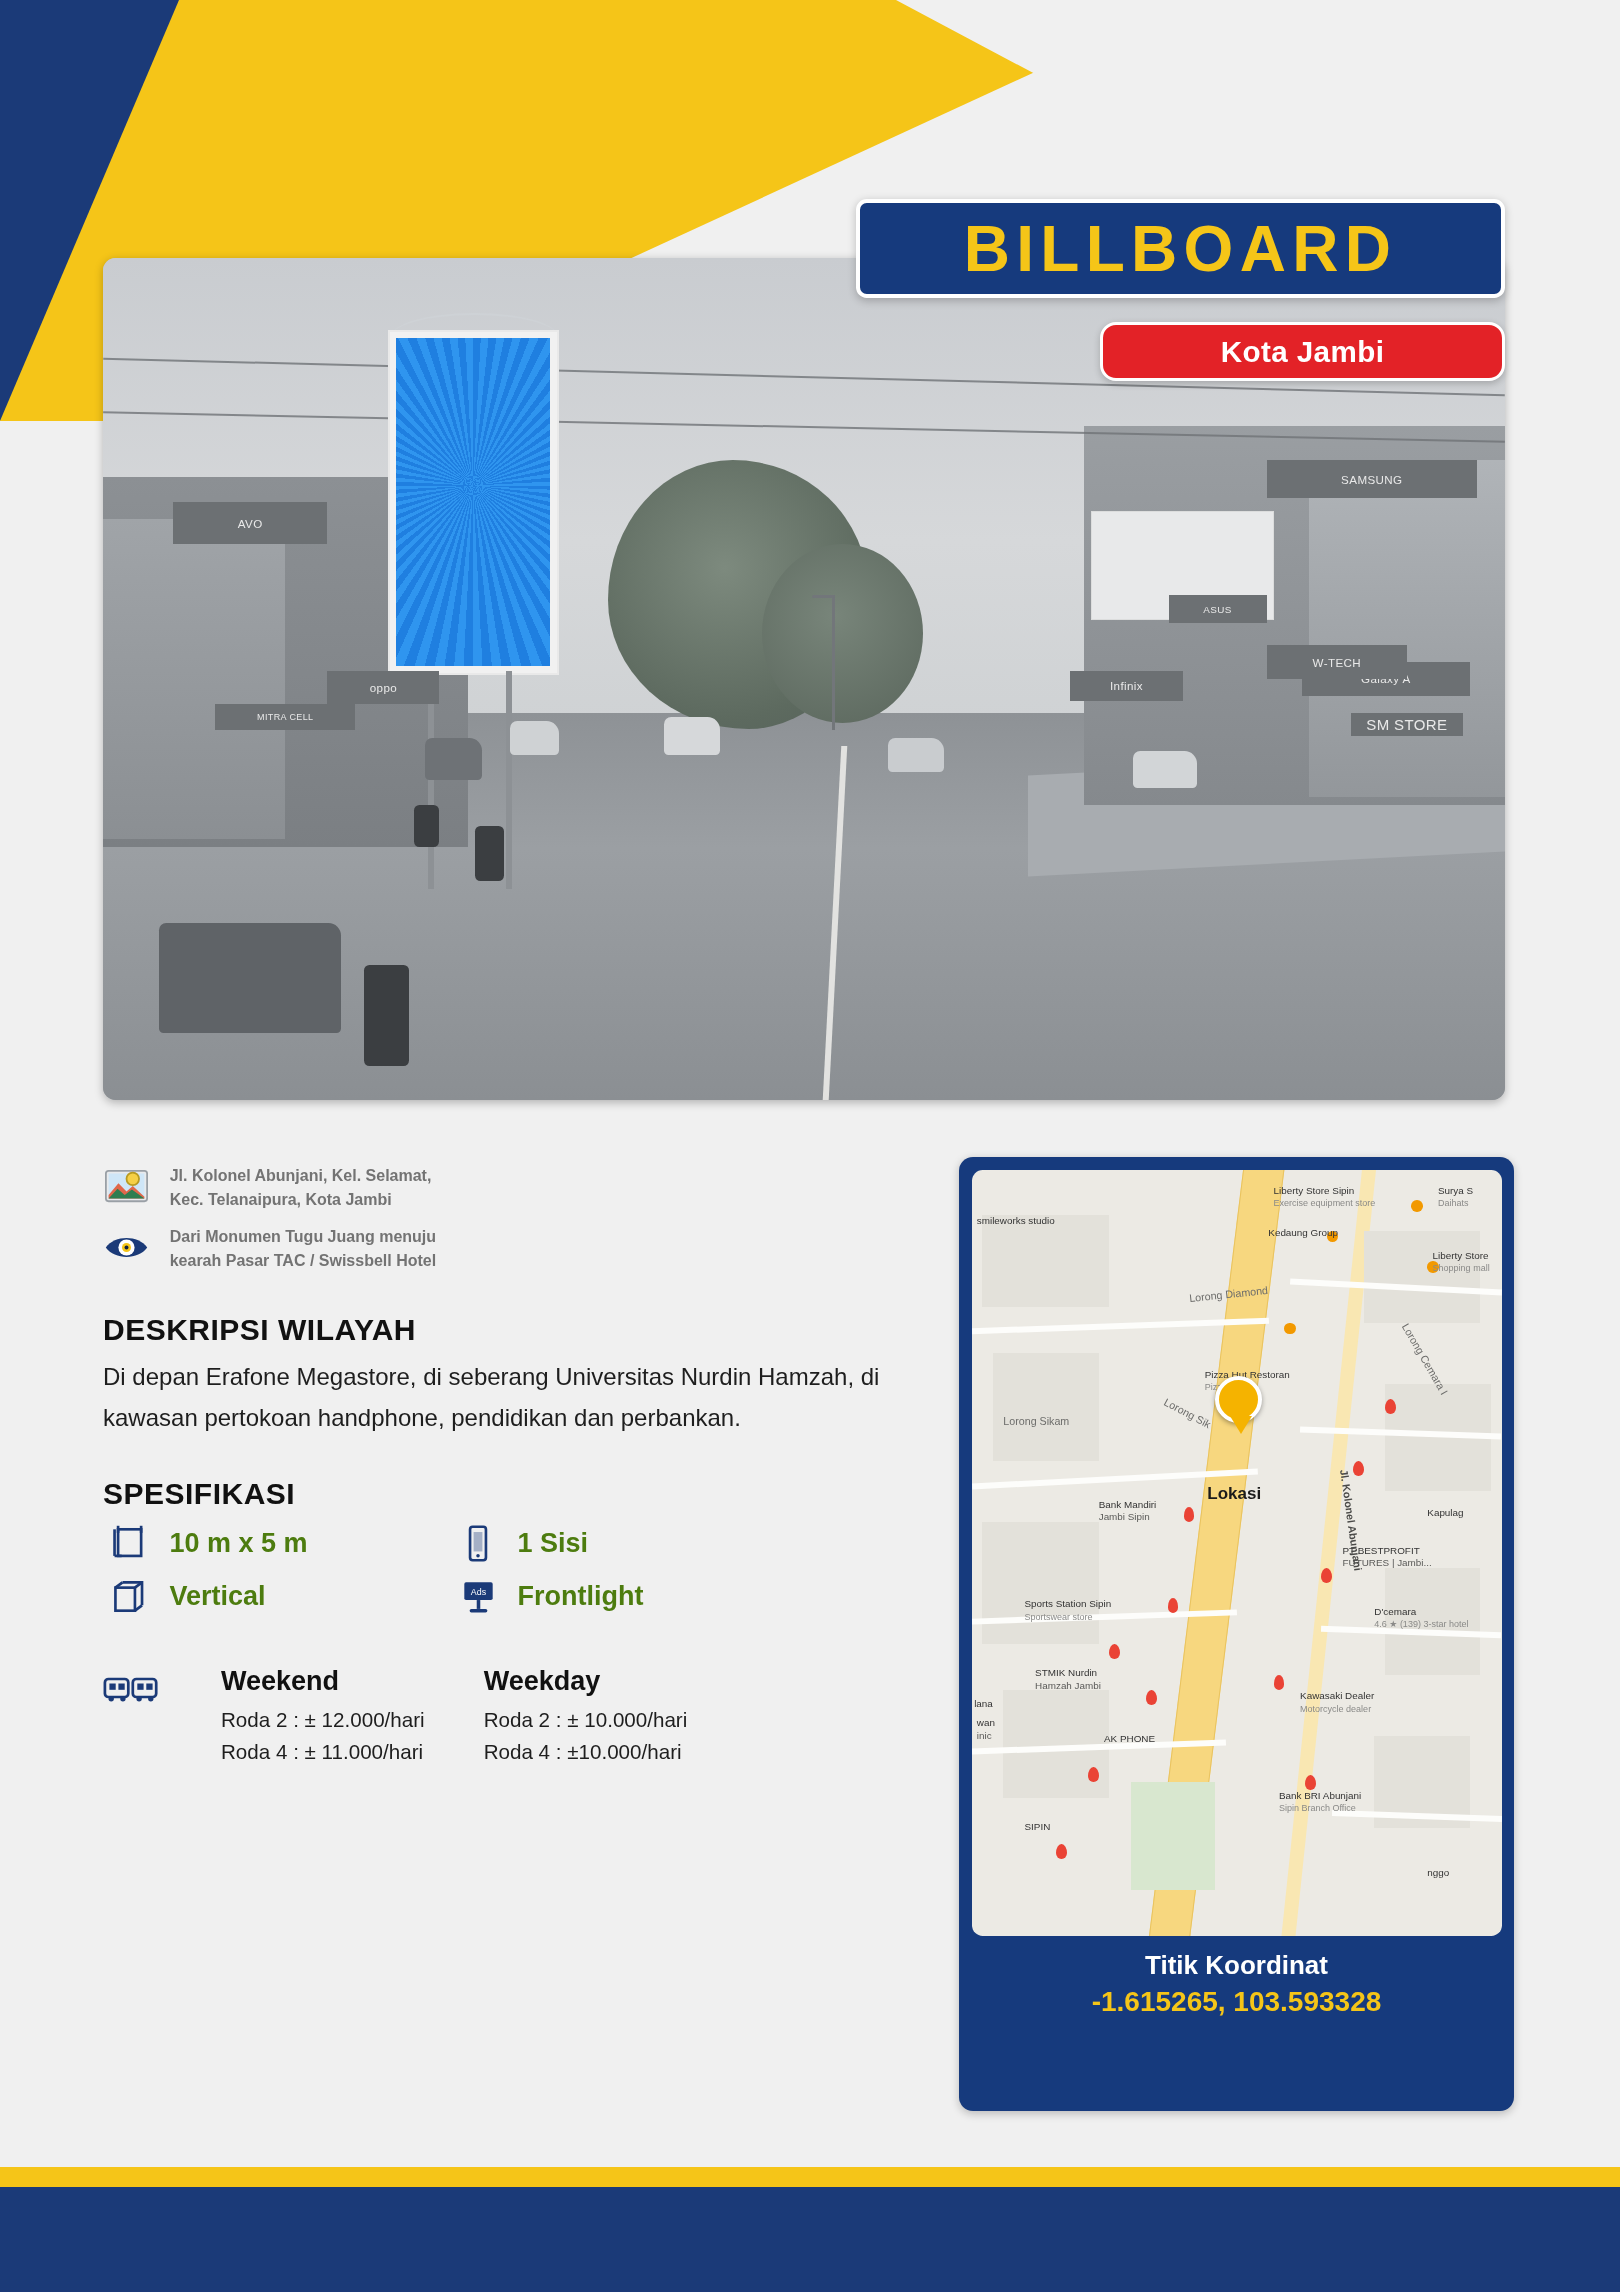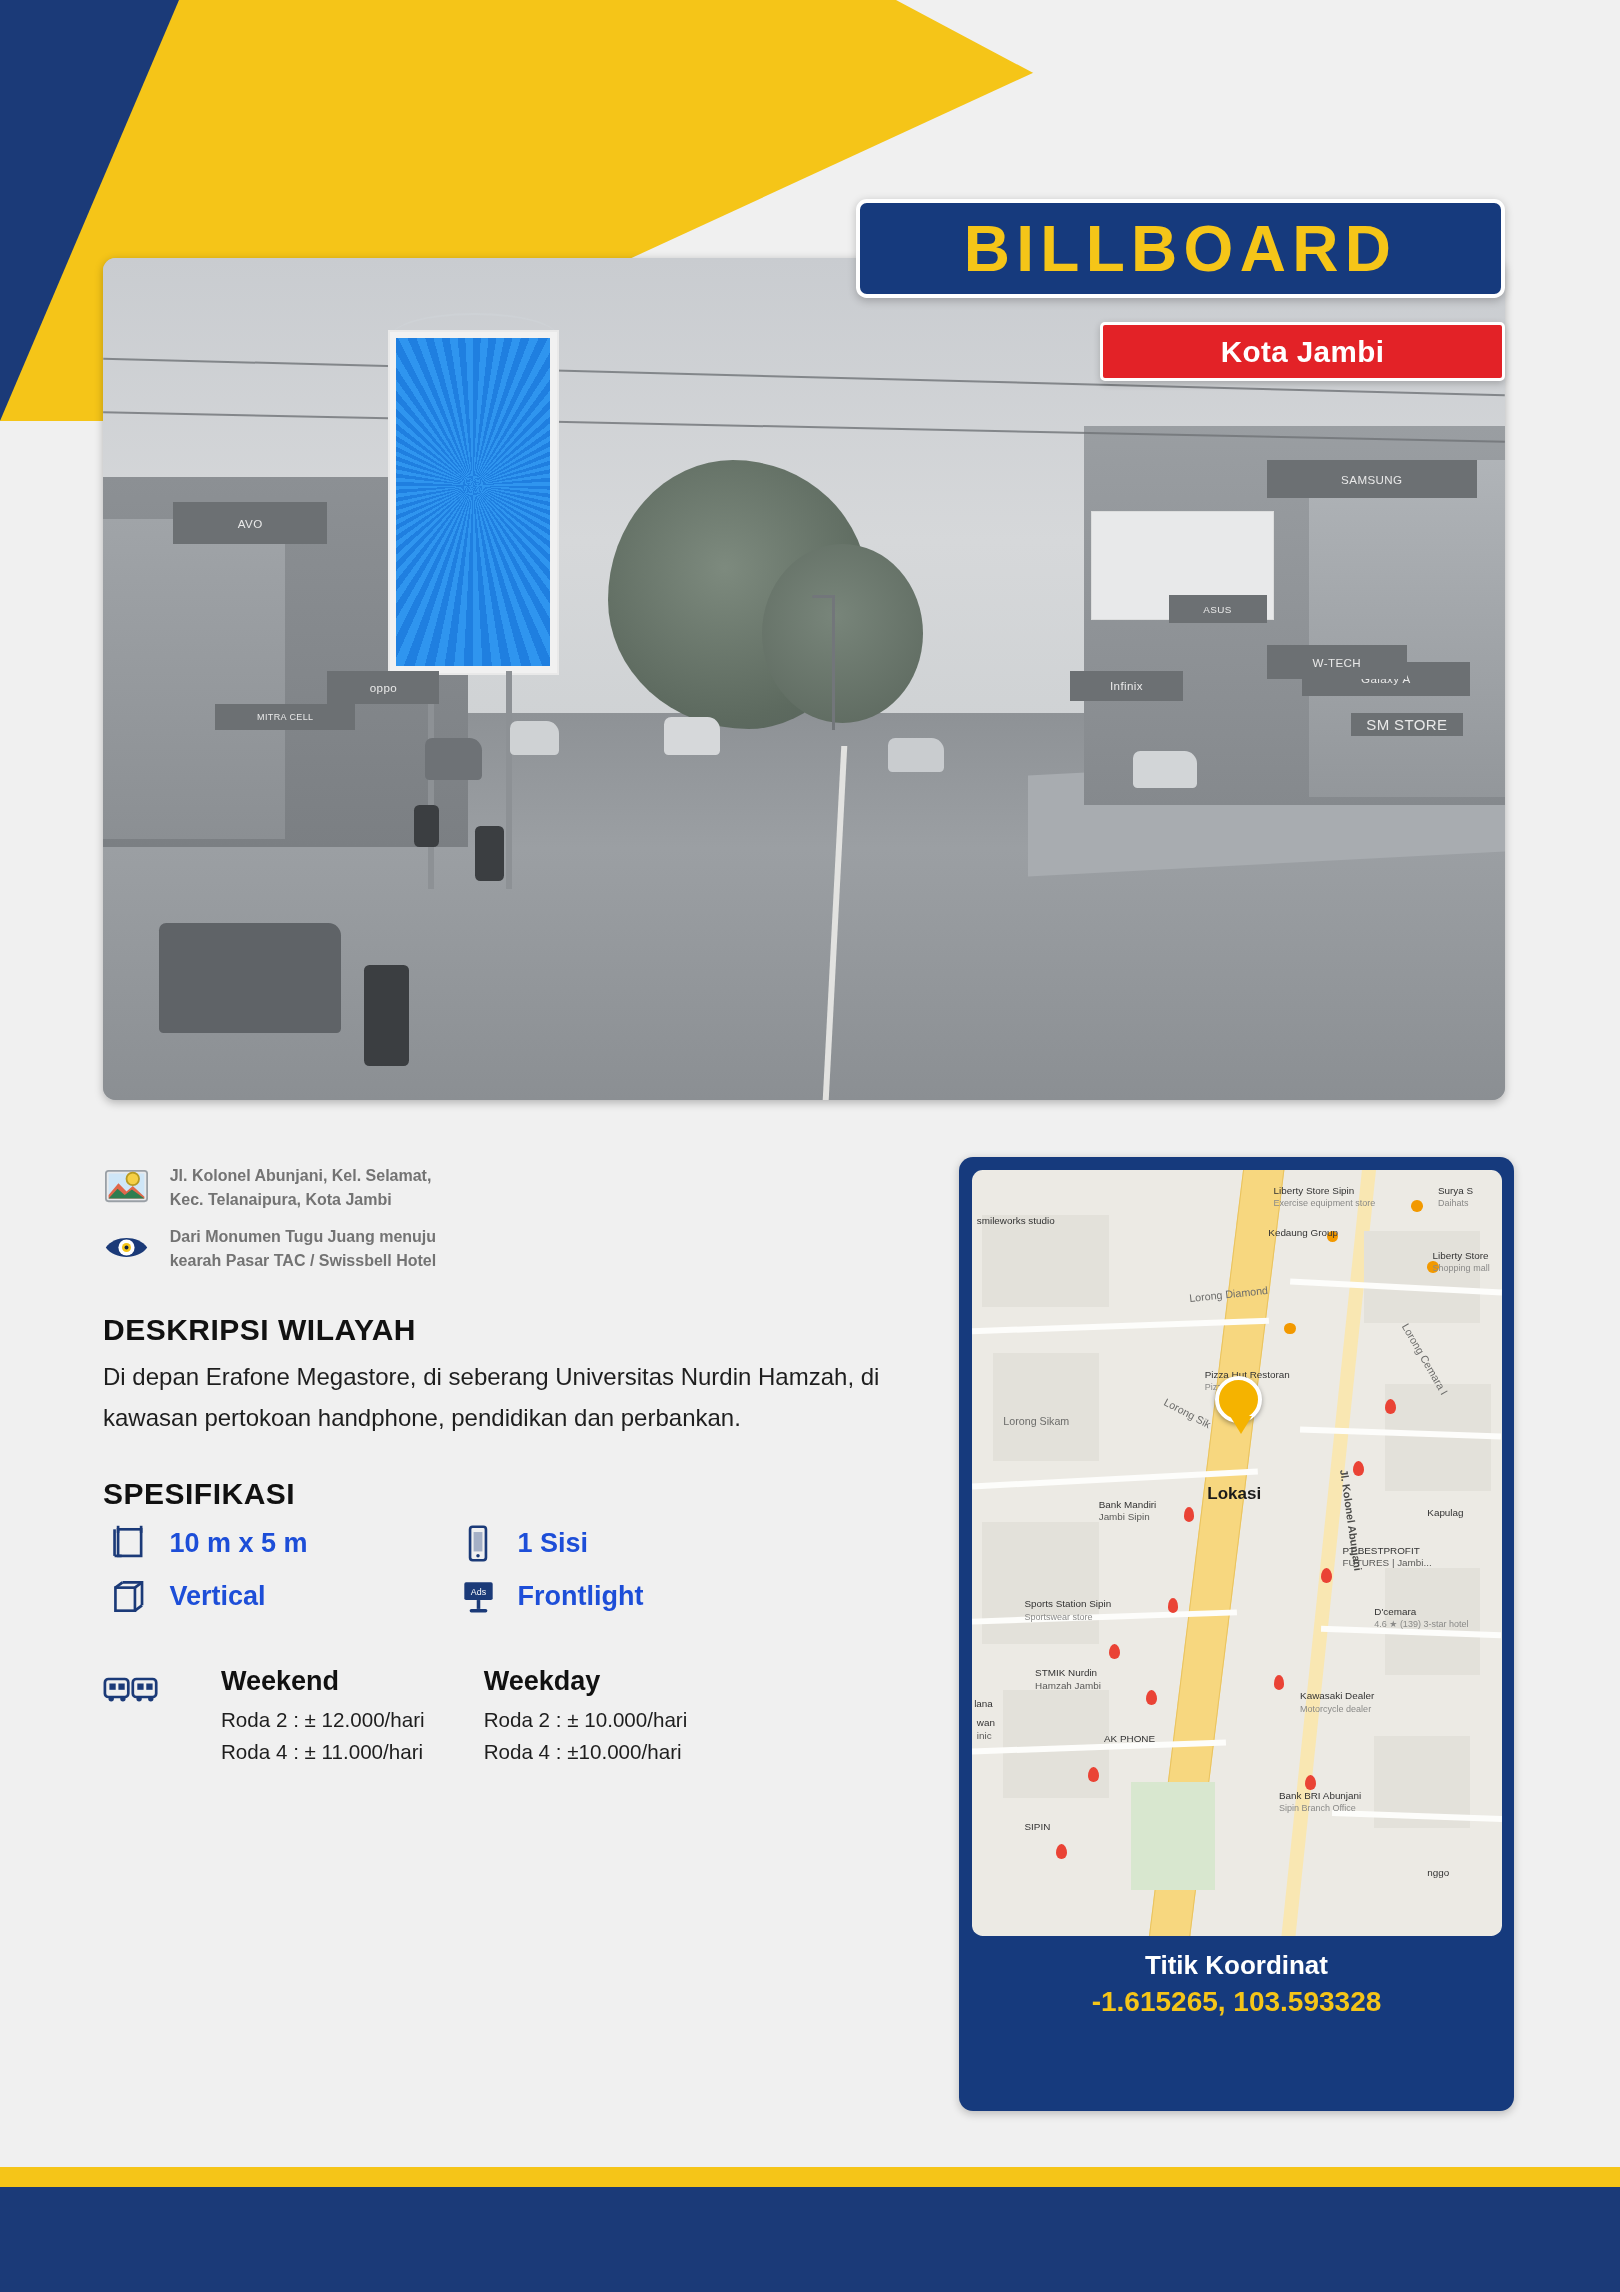--- a/index.html
+++ b/index.html
@@ -186,21 +186,21 @@
     border: 4.5px solid #fff;
     display:flex; align-items:center; justify-content:center;
     box-shadow: 0 2.7px 8px rgba(0,0,0,.22);
   }
   .title-card span {
     color:#f5c518; font-size: 64px; font-weight: bold; letter-spacing: 6.3px;
   }
   .city-card {
     position:absolute; right: 115px; top: 322px;
     width: 405px; height: 59px;
-    background:#e32227; border-radius: 5px;
+    background:#e32227; border-radius: 16px;
     border: 3.6px solid #fff;
     display:flex; align-items:center; justify-content:center;
     box-shadow: 0 2.7px 7.2px rgba(0,0,0,.2);
   }
   .city-card span { color:#fff; font-size: 29.6px; font-weight: bold; letter-spacing:0.4px; }
 
   
   .info {
     position:absolute; left: 103px; top: 1164px; width: 806px;
   }
@@ -219,21 +219,21 @@
     margin: 39px 0 9px;
   }
   .sec-body {
     font-size: 24px; color:#1e1e1e; line-height: 1.72; max-width: 779px;
   }
   .spec-grid {
     display: grid; grid-template-columns: 54px 269px 54px auto;
     align-items:center; row-gap: 14.3px; column-gap: 12.5px;
     margin-top: 12.5px;
   }
-  .spec-val { font-size: 27px; font-weight: bold; color:#1d4ed8; }
+  .spec-val { font-size: 27px; font-weight: bold; color:#4d7c0f; }
   .spec-ico { display:flex; align-items:center; justify-content:center; }
 
   .traffic {
     display:flex; gap: 59px; margin-top: 50px; align-items:flex-start;
   }
   .traffic-ico { width: 59px; flex:none; margin-top: 3.6px; }
   .traffic-col h4 {
     font-size: 27px; font-weight:bold; color:#111; margin-bottom: 7.2px;
   }
   .traffic-col p { font-size: 20.6px; color:#1e1e1e; line-height: 1.55; }

